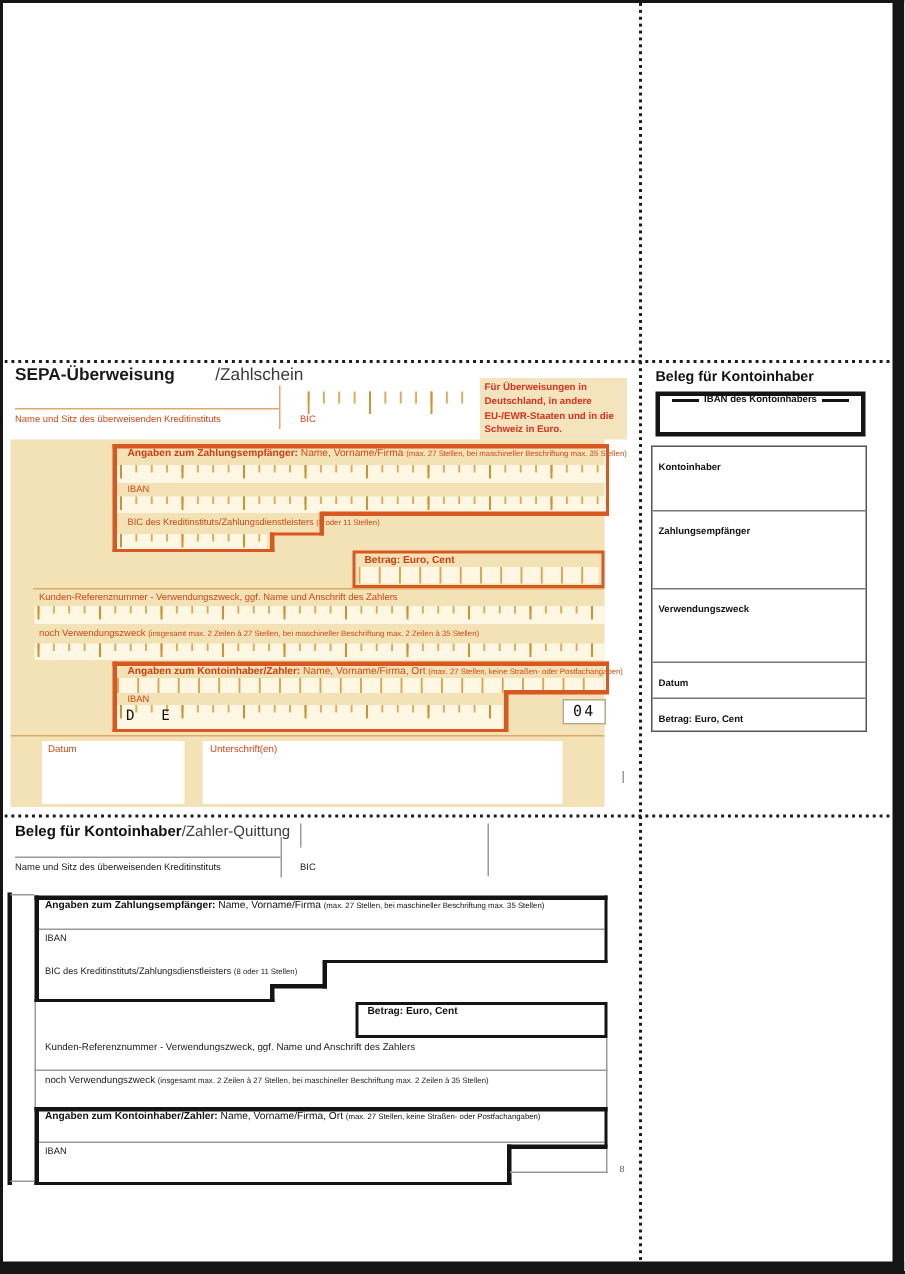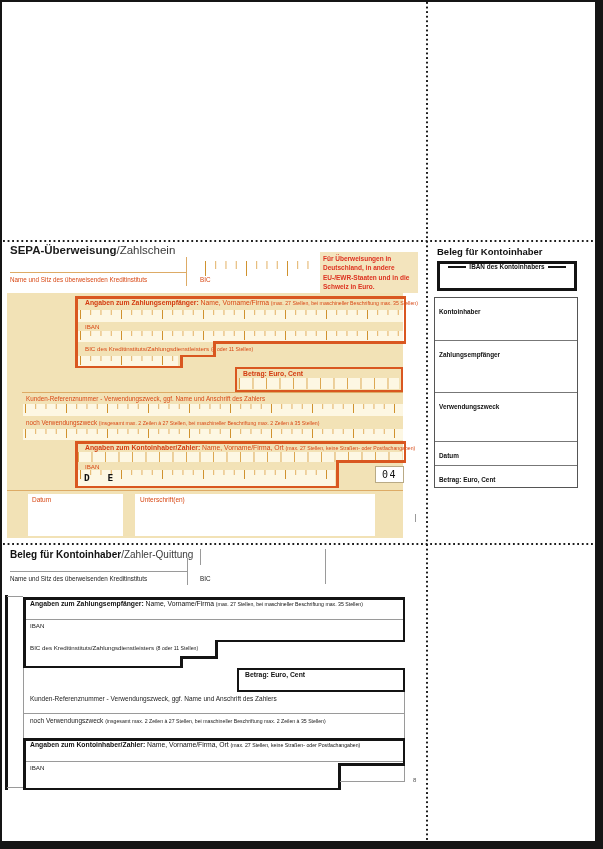--- a/index.html
+++ b/index.html
@@ -38,21 +38,21 @@
   .rp-row{border-bottom:1px solid #777;box-sizing:border-box;padding:2px 0 0 4px;}
   .rp-lbl{font-size:6.4px;font-weight:bold;color:#111;line-height:1;}
   .mono{font-family:"DejaVu Sans Mono", monospace;}
 </style>
 </head>
 <body>
 
 <div class="page">
 
   <div class="abs" style="left:10px;top:245px;font-size:11.5px;line-height:1;">
-    <span style="font-weight:bold;color:#1a1a1a;">SEPA-Überweisung</span><span style="color:#3a3a3a;">/Zahlschein</span>
+    <span style="font-weight:bold;color:#1a1a1a;">SEPA-Überweisung</span><span style="color:#3a3a3a;margin-left:27px;">/Zahlschein</span>
   </div>
 
   <div class="abs" style="left:10px;top:255px;width:175px;height:17px;"></div>
   <div class="abs oline" style="left:10px;top:272px;width:176px;height:1px;"></div>
   <div class="abs oline" style="left:186px;top:257px;width:1px;height:29px;"></div>
   <div class="abs lbl-red" style="left:10px;top:277px;">Name und Sitz des überweisenden Kreditinstituts</div>
   <div class="abs lbl-red" style="left:200px;top:277px;">BIC</div>
   <div class="abs bicticks" style="left:205px;top:261px;width:108px;height:16px;"></div>
 
   <div class="abs notice" style="left:320px;top:252px;width:92px;height:37px;background:#f3e4bd;padding:2px 3px;white-space:normal;">Für Überweisungen in Deutschland, in andere EU-/EWR-Staaten und in die Schweiz in Euro.</div>
@@ -91,21 +91,21 @@
     <span>noch Verwendungszweck </span><span class="paren">(insgesamt max. 2 Zeilen à 27 Stellen, bei maschineller Beschriftung max. 2 Zeilen à 35 Stellen)</span>
   </div>
   <div class="abs ticks" style="left:23px;top:429px;width:380px;height:11px;"></div>
 
   <div class="abs hdr-red" style="left:85px;top:445px;">
     <span>Angaben zum Kontoinhaber/Zahler:</span><span style="font-weight:normal;color:#d84815;"> Name, Vorname/Firma, Ort </span><span class="paren" style="color:#d84815;">(max. 27 Stellen, keine Straßen- oder Postfachangaben)</span>
   </div>
   <div class="abs cells" style="left:78px;top:452px;width:324px;height:10px;"></div>
   <div class="abs lbl-red" style="left:85px;top:464px;font-size:6.2px;">IBAN</div>
   <div class="abs ticks" style="left:78px;top:470px;width:257px;height:16px;"></div>
-  <div class="abs mono" style="left:84px;top:472px;font-size:9.5px;font-weight:bold;letter-spacing:6px;color:#111;">D E</div>
+  <div class="abs mono" style="left:84px;top:472px;font-size:9.5px;font-weight:normal;letter-spacing:6px;color:#111;">D E</div>
 
   <div class="abs ob" style="left:75px;top:441px;width:331px;height:2.5px;"></div>
   <div class="abs ob" style="left:75px;top:441px;width:2.5px;height:47px;"></div>
   <div class="abs ob" style="left:403.5px;top:441px;width:2.5px;height:21px;"></div>
   <div class="abs ob" style="left:336px;top:460px;width:70px;height:2.5px;"></div>
   <div class="abs ob" style="left:336px;top:460px;width:2.5px;height:28px;"></div>
   <div class="abs ob" style="left:75px;top:485.5px;width:263px;height:2.5px;"></div>
 
   <div class="abs mono" style="left:375px;top:466px;width:29px;height:17px;background:#fff;border:1px solid #b9aa85;box-sizing:border-box;font-size:10px;letter-spacing:1.5px;color:#111;text-align:center;line-height:15px;">04</div>
 

